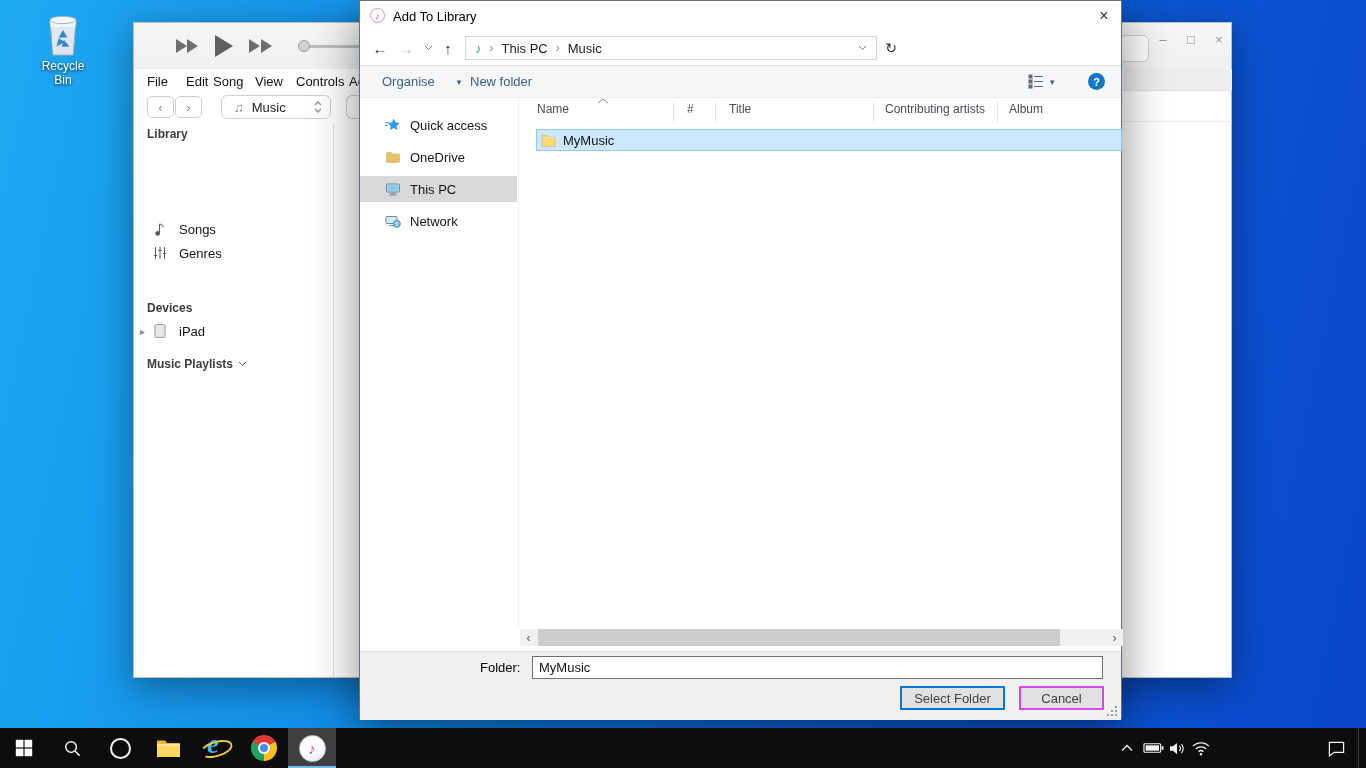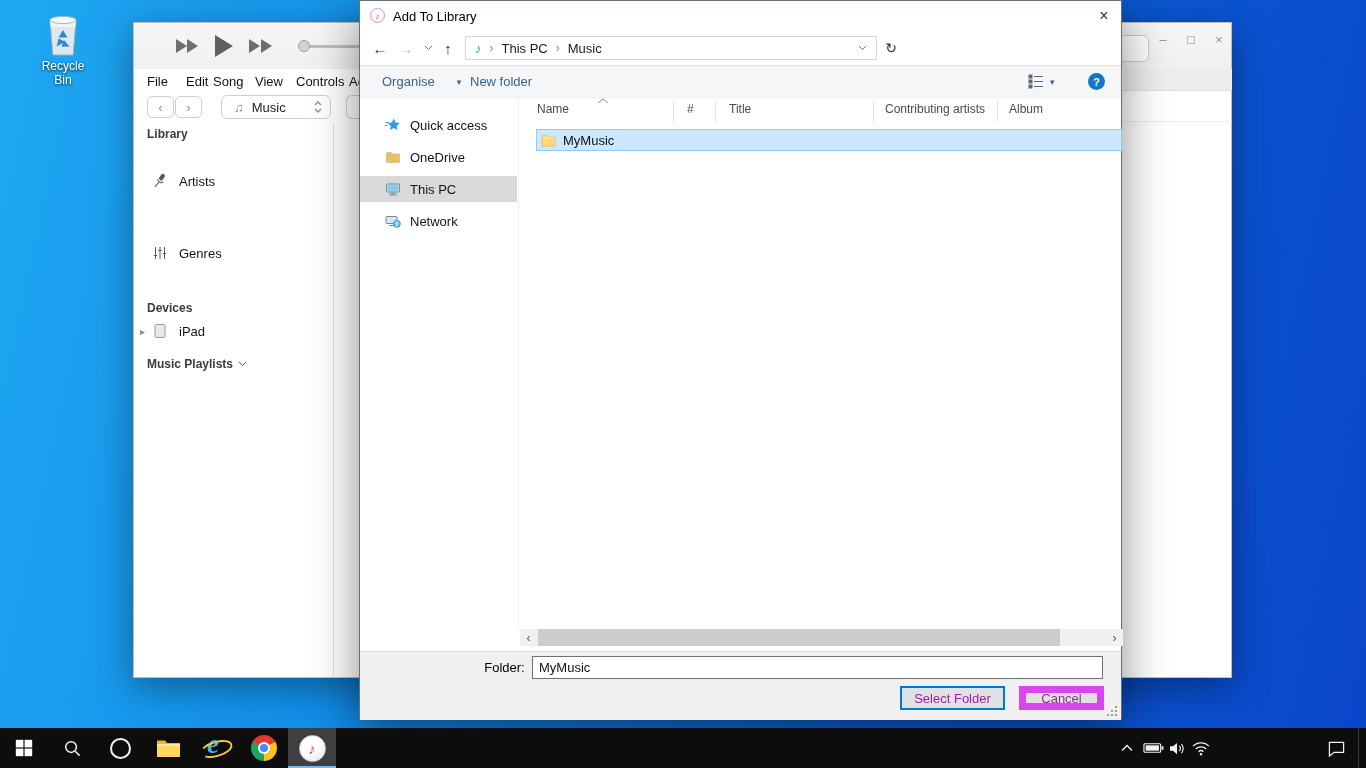--- a/index.html
+++ b/index.html
@@ -103,27 +103,27 @@
   #file-row{position:absolute;left:176px;top:128px;width:586px;height:22px;background:#cce8ff;
             border:1px solid #91c9f7;box-sizing:border-box;display:flex;align-items:center;gap:7px;
             padding-left:4px;font-size:13px;color:#111}
   #hscroll{position:absolute;left:160px;top:628px;width:603px;height:17px;background:#f0f0f0}
   .sc-arrow{position:absolute;top:0;width:17px;height:17px;display:flex;align-items:center;justify-content:center;
             color:#555;font-size:12px}
   #sc-l{left:0}#sc-r{right:0}
   #sc-thumb{position:absolute;left:18px;top:0;width:522px;height:17px;background:#cdcdcd}
   #dlg-footer{position:absolute;left:0;top:650px;width:100%;height:69px;background:#f0f0f0;
               border-top:1px solid #dfdfdf;box-sizing:border-box}
-  #folder-lbl{position:absolute;left:120px;top:8px;width:49px;text-align:center;font-size:13px;color:#000}
+  #folder-lbl{position:absolute;left:120px;top:8px;width:49px;text-align:left;font-size:13px;color:#000}
   #folder-input{position:absolute;left:172px;top:4px;width:571px;height:23px;border:1px solid #707070;
                 font:13px "Liberation Sans",sans-serif;color:#111;padding:0 6px;box-sizing:border-box;background:#fff}
-  .btn{position:absolute;top:34px;height:24px;background:#e1e1e1;font-size:13px;color:#a21caf;
+  .btn{position:absolute;top:34px;height:24px;background:#e1e1e1;font-size:13px;color:#404040;
        display:flex;align-items:center;justify-content:center;box-sizing:border-box}
   #btn-select{left:540px;width:105px;border:2px solid #0078d7}
-  #btn-cancel{left:659px;width:85px;border:7px solid #d946ef}
+  #btn-cancel{left:659px;width:85px;border:2px solid #d946ef}
   #grip{position:absolute;right:3px;bottom:3px}
 
   
   #taskbar{position:absolute;left:0;top:728px;width:1366px;height:40px;background:#0d0d0d;z-index:6}
   .tb-tile{position:absolute;top:0;width:48px;height:40px;display:flex;align-items:center;justify-content:center}
   #tb-start{left:0}#tb-search{left:48px}#tb-cortana{left:96px}#tb-explorer{left:144px}
   #tb-ie{left:192px}#tb-chrome{left:240px}
   #tb-itunes{left:288px;background:#3f3f3f}
   #tb-itunes::after{content:"";position:absolute;left:0;right:0;bottom:0;height:2px;background:#76b9ed}
   .cortana-ring{width:17px;height:17px;border:2px solid #f2f2f2;border-radius:50%}
@@ -211,29 +211,29 @@
     </div>
     <div id="it-sel-frag"></div>
   </div>
 
   <div id="it-band"></div>
   <div id="it-line2"></div>
 
   <div id="it-sidebar">
     <div class="sb-head" id="sbh-lib">Library</div>
 
-    <div class="sb-item" id="sb-i1">
+    <div class="sb-item" id="sb-i3">
       <span>
-        <svg width="16" height="16" viewBox="0 0 16 16" fill="none" stroke="#5a5a5a" stroke-width="1.1">
-          <rect x="8.6" y="1.2" width="3" height="6" rx="1.5" fill="#5a5a5a" transform="rotate(35 10 4)"></rect>
-          <path d="M5.6 6.2a3.4 3.4 0 0 0 5.6 2.6"></path>
-            <line x1="6.8" y1="9.4" x2="3" y2="13.6"></line>
+        <svg width="16" height="16" viewBox="0 0 16 16" fill="none" stroke="#5a5a5a">
+          <circle cx="5.6" cy="12.4" r="1.9" fill="#5a5a5a"></circle>
+            <line x1="7.5" y1="12.4" x2="7.5" y2="3"></line>
+          <path d="M7.5 3c2.3.4 3.8 1.2 3.8 3.2"></path>
         </svg>
         </span>
-      <span>Artists</span>
+      <span>Songs</span>
     </div>
     <div class="sb-item" id="sb-i4">
       <span>
         <svg width="16" height="16" viewBox="0 0 16 16" fill="none" stroke="#5a5a5a">
           <line x1="3.5" y1="2" x2="3.5" y2="14"></line>
             <line x1="8" y1="2" x2="8" y2="14"></line>
             <line x1="12.5" y1="2" x2="12.5" y2="14"></line>
           <line x1="1.8" y1="10.5" x2="5.2" y2="10.5"></line>
             <line x1="6.3" y1="5.5" x2="9.7" y2="5.5"></line>
             <line x1="10.8" y1="8.5" x2="14.2" y2="8.5"></line>

